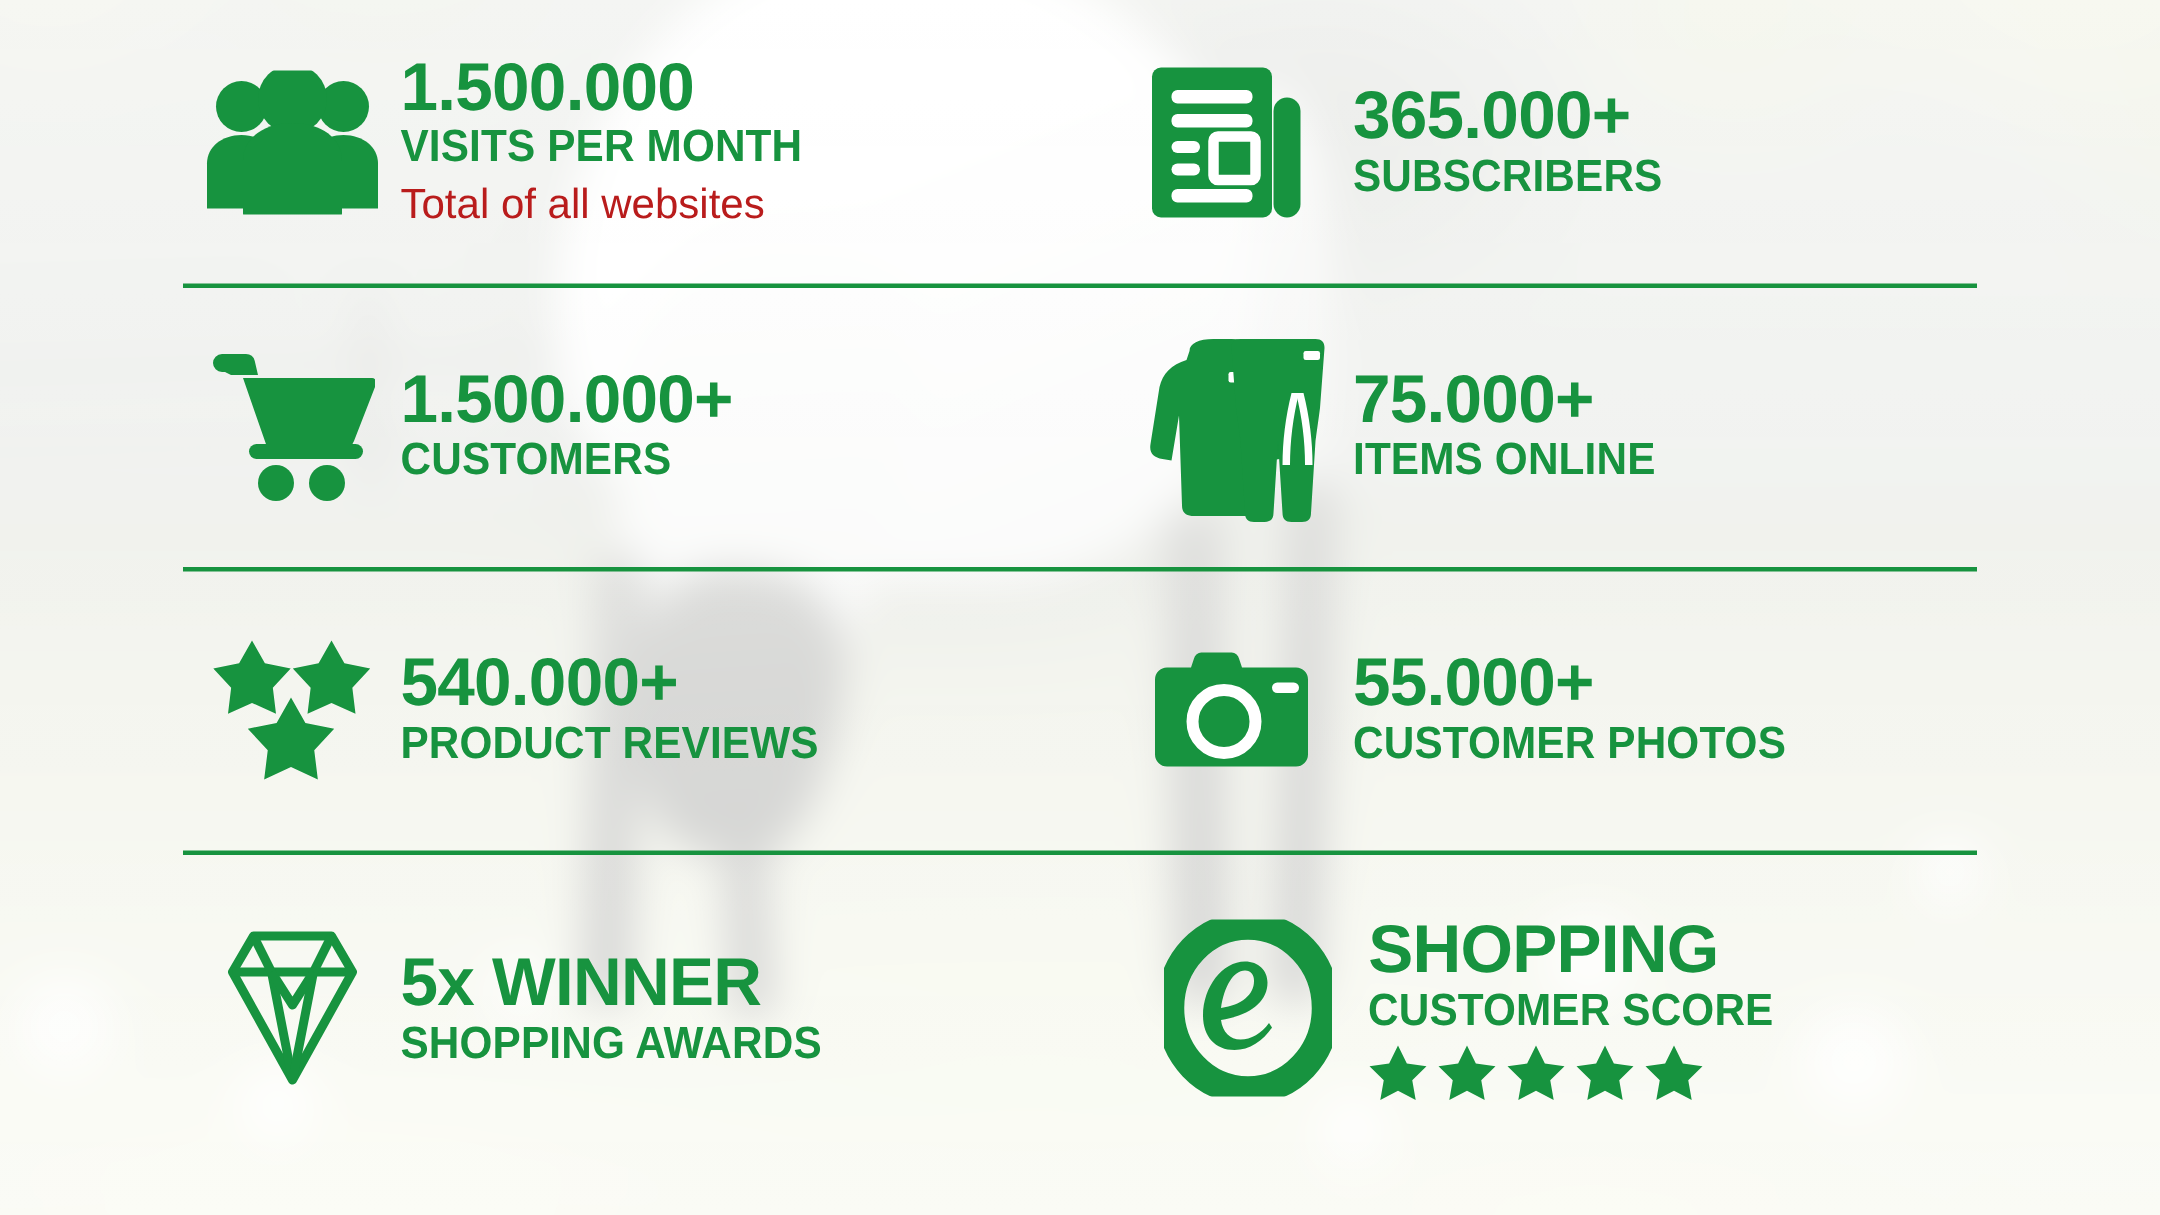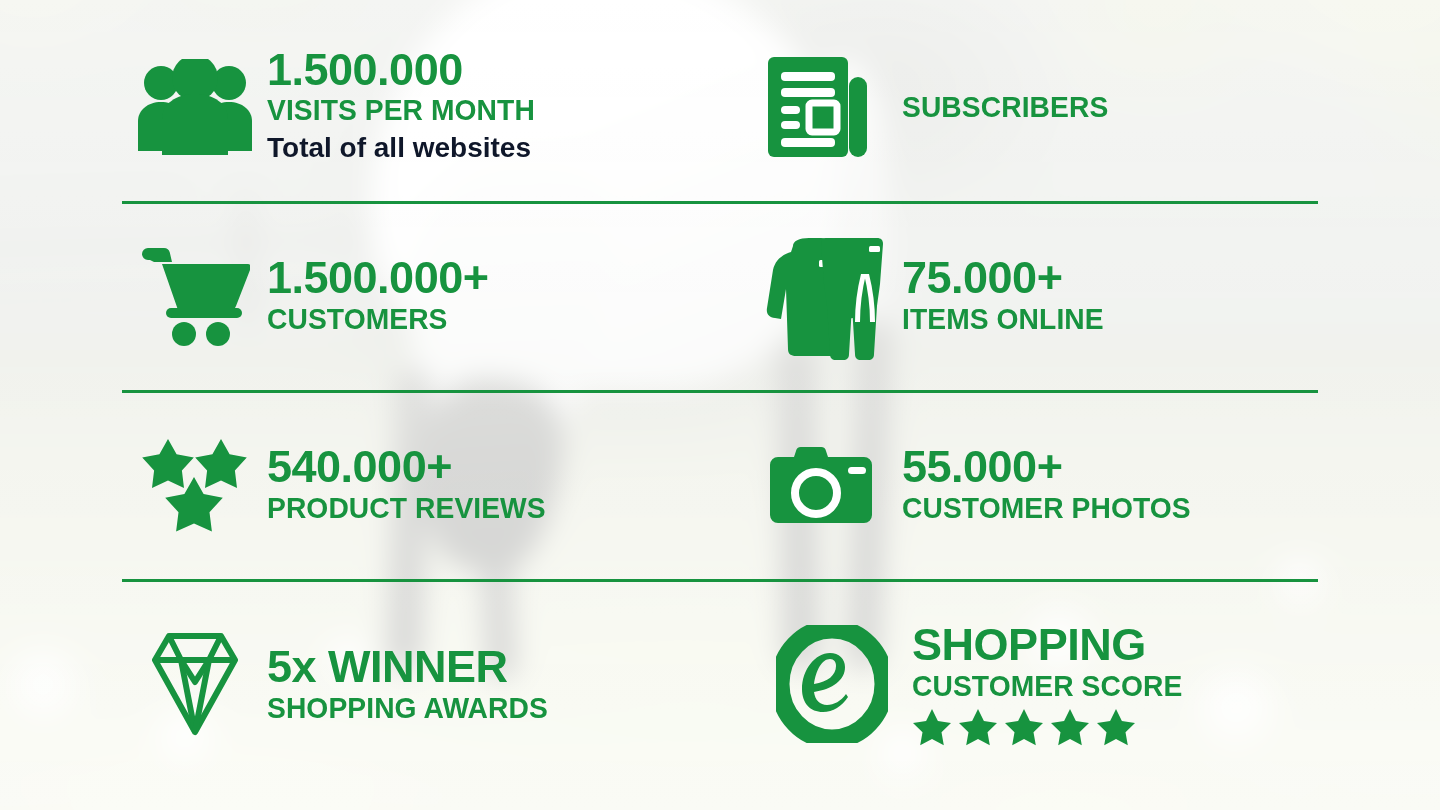--- a/index.html
+++ b/index.html
@@ -110,21 +110,21 @@
   
   #bg-wash {
     position:absolute; inset:0;
     background:
       linear-gradient(180deg, rgba(255,255,255,0.80) 0%, rgba(255,255,255,0.78) 40%, rgba(255,255,255,0.80) 100%);
   }
 
   
   #grid {
     position:absolute; inset:0;
-    padding:12px 122px;
+    padding:0 122px;
   }
 
   .row {
     position:relative;
     display:flex;
     width:1196px;
     height:189px;
   }
   .row.row-last { height:210px;gap:21px; }
 
@@ -169,23 +169,23 @@
     color:#17933f;
     font-size:30px;
     font-weight:700;
     letter-spacing:0.1px;
     line-height:1.12;
     white-space:nowrap;
     transform:scaleX(0.94);
     transform-origin:left center;
   }
   .stat-subtitle {
-    color:#0f172a;
+    color:#b91c1c;
     font-size:28px;
-    font-weight:700;
+    font-weight:400;
     line-height:1.3;
     margin-top:3px;
     white-space:nowrap;
   }
   .stat-subtitle:empty { display:none; }
 
   .stars-row {
     display:flex;
     gap:6px;
     margin-top:6px;
@@ -256,20 +256,21 @@
             <rect x="17" y="17" width="54" height="9" rx="4" fill="#ffffff"></rect>
             <rect x="17" y="33" width="54" height="9" rx="4" fill="#ffffff"></rect>
             <rect x="17" y="51" width="19" height="8" rx="4" fill="#ffffff"></rect>
             <rect x="17" y="66" width="19" height="8" rx="4" fill="#ffffff"></rect>
             <rect x="45" y="48" width="28" height="29" rx="3" fill="none" stroke="#ffffff" stroke-width="7"></rect>
             <rect x="17" y="83" width="54" height="9" rx="4" fill="#ffffff"></rect>
             <path d="M94 22 a9 9 0 0 1 9 9 v62 a9 9 0 0 1-18 0 V31 a9 9 0 0 1 9-9 z" fill="#17933f"></path>
           </svg>
         </div>
         <div class="text-box">
+          <div class="stat-number">365.000+</div>
           <div class="stat-caption">SUBSCRIBERS</div>
         </div>
       </div>
     </div>
 
     <div class="row">
 
       <div class="cell cell-left">
         <div class="icon-box">
           <svg width="110" height="100" viewBox="0 0 110 100" fill="#17933f" aria-hidden="true">

